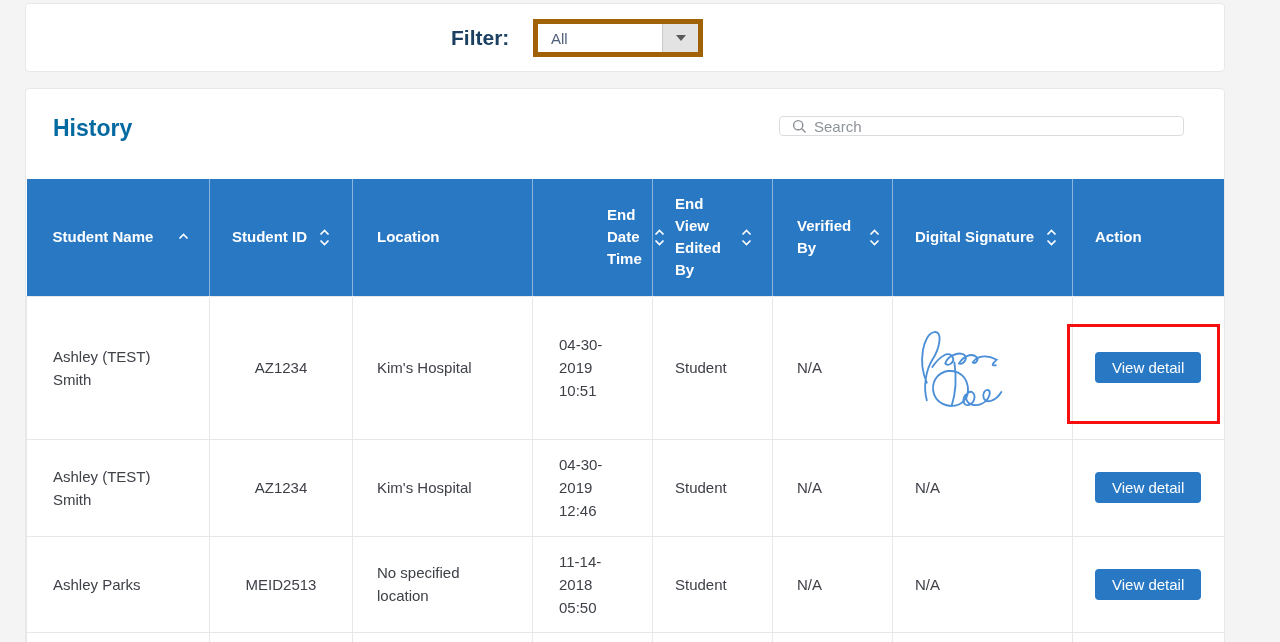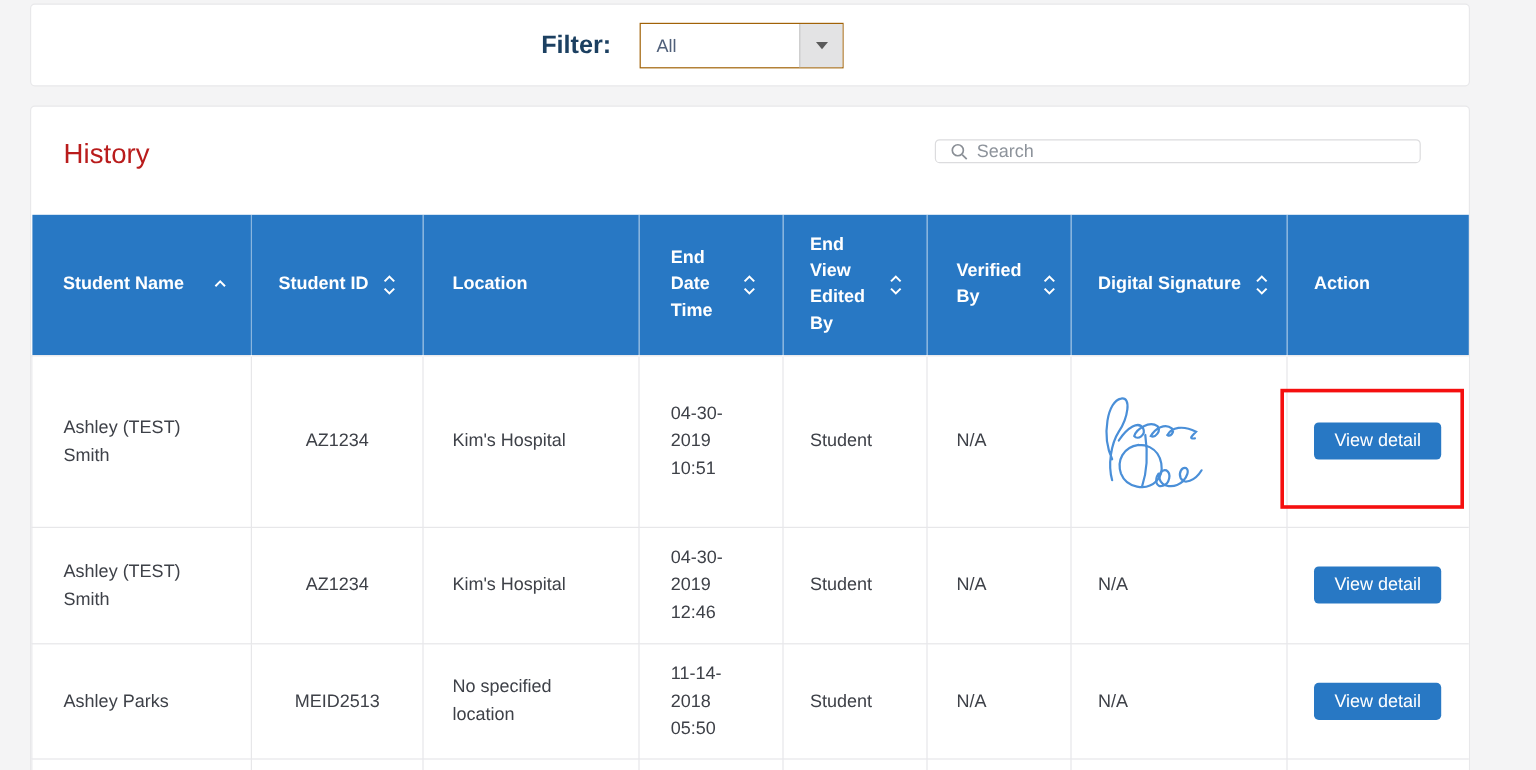--- a/index.html
+++ b/index.html
@@ -7,31 +7,31 @@
   body { font-family:"Liberation Sans", sans-serif; background:#f4f4f5; }
   .page { position:relative; width:1280px; height:642px; overflow:hidden;border-radius:16px; }
 
   .card { position:absolute; background:#ffffff; border:1px solid #e8e8ea; border-radius:4px; }
 
   
   .filter-card { left:25px; top:3px; width:1200px; height:69px; }
   .filter-label { position:absolute; left:425px; top:0; height:100%; display:flex; align-items:center;
                   font-size:21px; font-weight:700; color:#1c4061; }
   .select { position:absolute; left:507px; top:15px; width:170px; height:38px; background:#fff;
-            border:1px solid #a16207; cursor:pointer; }
+            border:5px solid #a16207; cursor:pointer; }
   .select-value { position:absolute; left:13px; top:0; height:100%; display:flex; align-items:center;
                   font-size:15px; color:#50607a; }
   .select-btn { position:absolute; right:0; top:0; width:36px; height:100%; background:#e3e3e4;
                 border-left:1px solid #c9c9c9; display:flex; align-items:center; justify-content:center; }
   .caret-down { width:0; height:0; border-left:5px solid transparent; border-right:5px solid transparent;
                 border-top:6px solid #5a5a5a; }
 
   
   .history-card { left:25px; top:88px; width:1200px; height:560px; overflow:hidden; }
-  .history-title { position:absolute; left:27px; top:26px; font-size:23px; font-weight:400; color:#b91c1c; }
+  .history-title { position:absolute; left:27px; top:26px; font-size:23px; font-weight:700; color:#0369a1; }
   .search-box { position:absolute; left:753px; top:27px; width:405px; height:20px; border:1px solid #dcdcde;
                 border-radius:4px; display:flex; align-items:center; padding:0 12px; background:#fff; }
   .search-box svg { flex:0 0 auto; margin-right:7px; }
   .search-input { border:none; outline:none; flex:1; font-size:15px; color:#444;
                   font-family:"Liberation Sans", sans-serif; background:transparent; }
   .search-input::placeholder { color:#8d939b; opacity:1; }
 
   
   table { position:absolute; left:0; top:90px; width:1200px; border-collapse:collapse; table-layout:fixed; }
   thead th { background:#2878c4; height:117px; padding:0; font-size:15px; font-weight:700; color:#fff;
@@ -41,21 +41,21 @@
   .sort-stack { display:flex; flex-direction:column; gap:3px; }
   .c0 .th-inner { justify-content:space-between; padding:0 20px 1px 26px; }
   .c1 .th-inner { justify-content:center; }
   .c2 .th-inner { padding-left:24px; }
   .c3 .th-inner { padding-left:26px; }
   .c4 .th-inner { padding-left:22px; }
   .c5 .th-inner { padding-left:24px; }
   .c6 .th-inner { padding-left:22px; }
   .c7 .th-inner { padding-left:22px; }
   .c0 .th-label,.c1 .th-label,.c2 .th-label,.c6 .th-label,.c7 .th-label { white-space:nowrap; }
-  .c3 .th-label { max-width:48px; }
+  .c3 .th-label { max-width:48px;margin-left:48px; }
   .c4 .th-label { max-width:54px; }
   .c5 .th-label { max-width:60px; }
 
   tbody td { background:#fff; border:1px solid #e7e7e9; vertical-align:middle; font-size:15px;
              color:#3e4148; line-height:23px; padding-left:24px; }
   tbody td:nth-child(1) { padding-left:26px; padding-right:44px; }
   tbody td:nth-child(2) { text-align:center; padding-left:0; }
   tbody td:nth-child(3) { padding-right:52px; }
   tbody td:nth-child(4) { padding-left:26px; padding-right:40px; }
   tbody td:nth-child(5) { padding-left:22px; }

